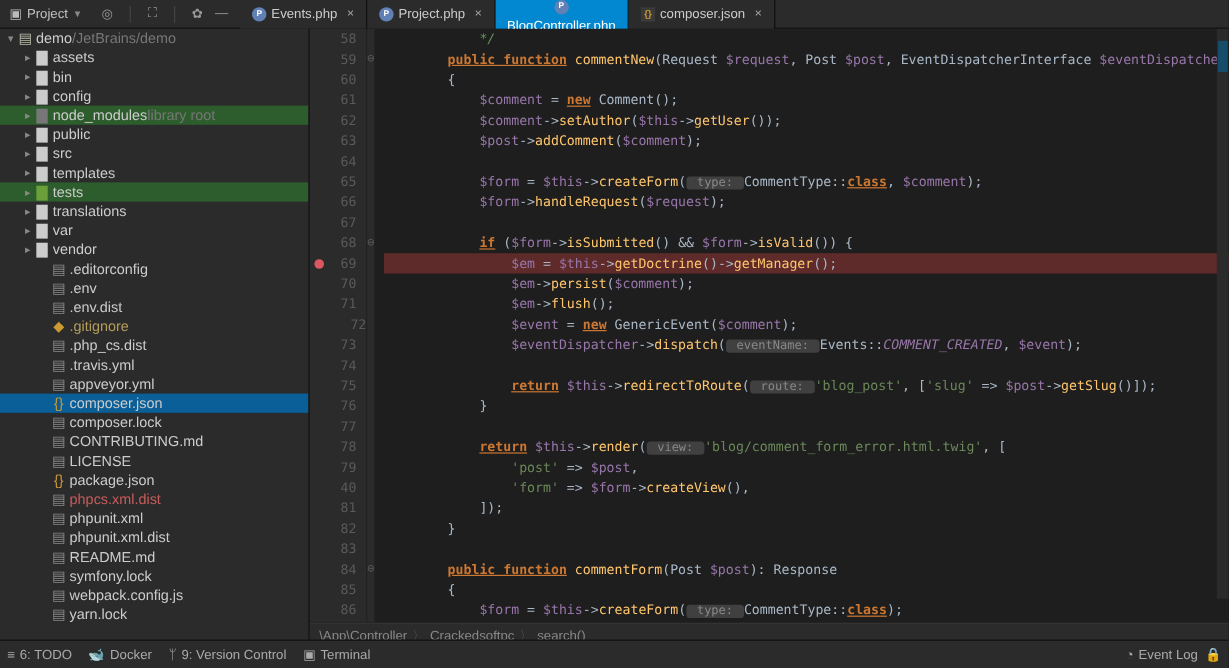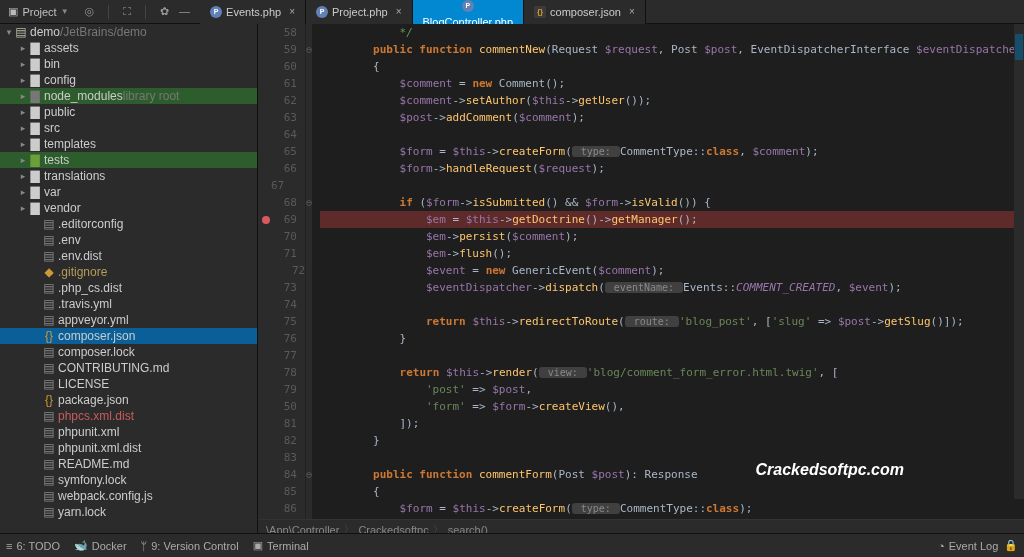--- a/index.html
+++ b/index.html
@@ -41,21 +41,21 @@
 
 .editor { flex:1; display:flex; flex-direction:column; background:#1e1e1e; position:relative; overflow:hidden;}
 .code-area { display:flex; flex:1; overflow:hidden; position:relative;}
 .gutter { width:48px; background:#2b2b2b; text-align:right; color:#5a5a5a; font:11px/17px Consolas,monospace; padding-right:8px; border-right:1px solid #222;}
 .foldcol { width:10px; background:#2b2b2b; }
 .foldcol .m { color:#5a5a5a; font:10px/17px Consolas,monospace; text-align:center; }
 .code { flex:1; font:11px/17px Consolas,monospace; color:#a9b7c6; padding-left:8px; position:relative;}
 .code-line { height:17px; white-space:pre; }
 .code-line.hl { background:#5e2a2a; }
 
-.kw { color:#cc7832; font-weight:bold;}      
+.kw { color:#cc7832; font-weight:bold;text-decoration:underline;}      
 .fn { color:#ffc66d; }                        
 .var{ color:#9876aa; }
 .str{ color:#6a8759; }                        
 .cmt{ color:#629755; font-style:italic; }
 .call{ color:#ffc66d; }
 .hint { background:#404040; color:#888; border-radius:3px; padding:0 3px; font-size:10px;}
 .const{ color:#9876aa; font-style:italic;}
 
 .breadcrumbs { height:20px; background:#2b2b2b; border-top:1px solid #333; display:flex; align-items:center; padding-left:8px; font-size:11px; color:#888; gap:4px;}
 .crumb-sep { color:#555; }
@@ -279,34 +279,34 @@
       <div class="gutter" id="gutter">
           <div style="height: 17px;">58</div>
           <div style="height: 17px;">59</div>
           <div style="height: 17px;">60</div>
           <div style="height: 17px;">61</div>
           <div style="height: 17px;">62</div>
           <div style="height: 17px;">63</div>
           <div style="height: 17px;">64</div>
           <div style="height: 17px;">65</div>
           <div style="height: 17px;">66</div>
-          <div style="height: 17px; text-align: center;">67</div>
+          <div style="height: 17px;">67</div>
           <div style="height: 17px;">68</div>
           <div style="height: 17px; position: relative;"><span style="position:absolute;left:4px;top:5px;width:8px;height:8px;background:#db5860;border-radius:50%;"></span>69</div>
           <div style="height: 17px;">70</div>
           <div style="height: 17px;">71</div>
           <div style="height: 17px; margin-left: 34px;">72</div>
           <div style="height: 17px;">73</div>
           <div style="height: 17px;">74</div>
           <div style="height: 17px;">75</div>
           <div style="height: 17px;">76</div>
           <div style="height: 17px;">77</div>
           <div style="height: 17px;">78</div>
           <div style="height: 17px;">79</div>
-          <div style="height: 17px;">50</div>
+          <div style="height: 17px;">40</div>
           <div style="height: 17px;">81</div>
           <div style="height: 17px;">82</div>
           <div style="height: 17px;">83</div>
           <div style="height: 17px;">84</div>
           <div style="height: 17px;">85</div>
           <div style="height: 17px;">86</div>
           <div style="height: 17px;">87</div>
         </div>
       <div class="foldcol" id="foldcol">
           <div class="m" style="height: 17px;"></div>
@@ -369,21 +369,20 @@
           <div class="code-line"></div>
           <div class="code-line">        <span class="kw">public function</span> <span class="fn">commentForm</span>(Post <span class="var">$post</span>): Response</div>
           <div class="code-line">        {</div>
           <div class="code-line">            <span class="var">$form</span> = <span class="var">$this</span>-&gt;<span class="call">createForm</span>(<span class="hint">&nbsp;type:&nbsp;</span>CommentType::<span class="kw">class</span>);</div>
           <div class="code-line"></div>
         </div>
       <div class="vscroll">
         <div class="vstripe"></div>
       </div>
     </div>
-    <div class="watermark">Crackedsoftpc.com</div>
     <div class="breadcrumbs" id="crumbs">
         <span>\App\Controller</span>
         <span class="crumb-sep">〉</span>
         <span>Crackedsoftpc</span>
         <span class="crumb-sep">〉</span>
         <span>search()</span>
       </div>
   </div>
 </div>
 

